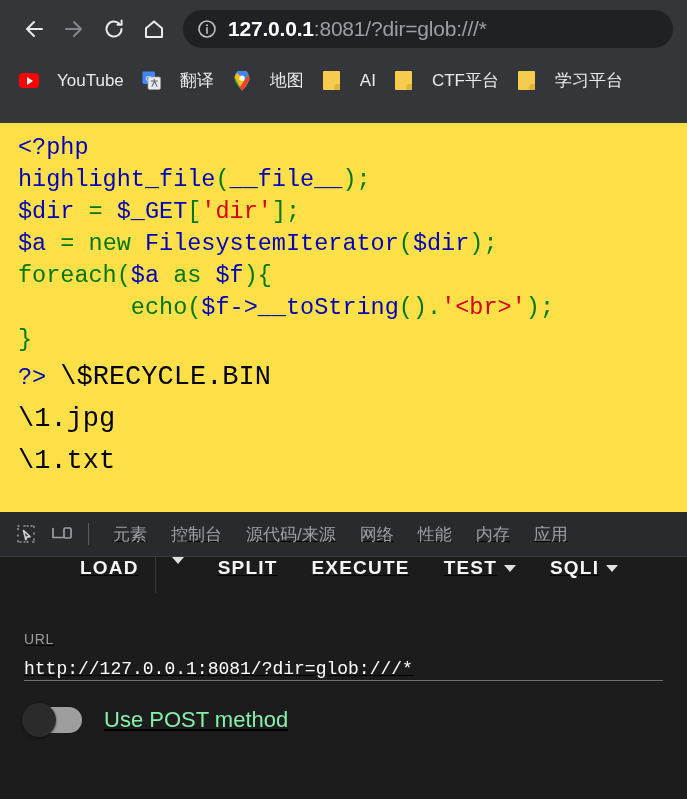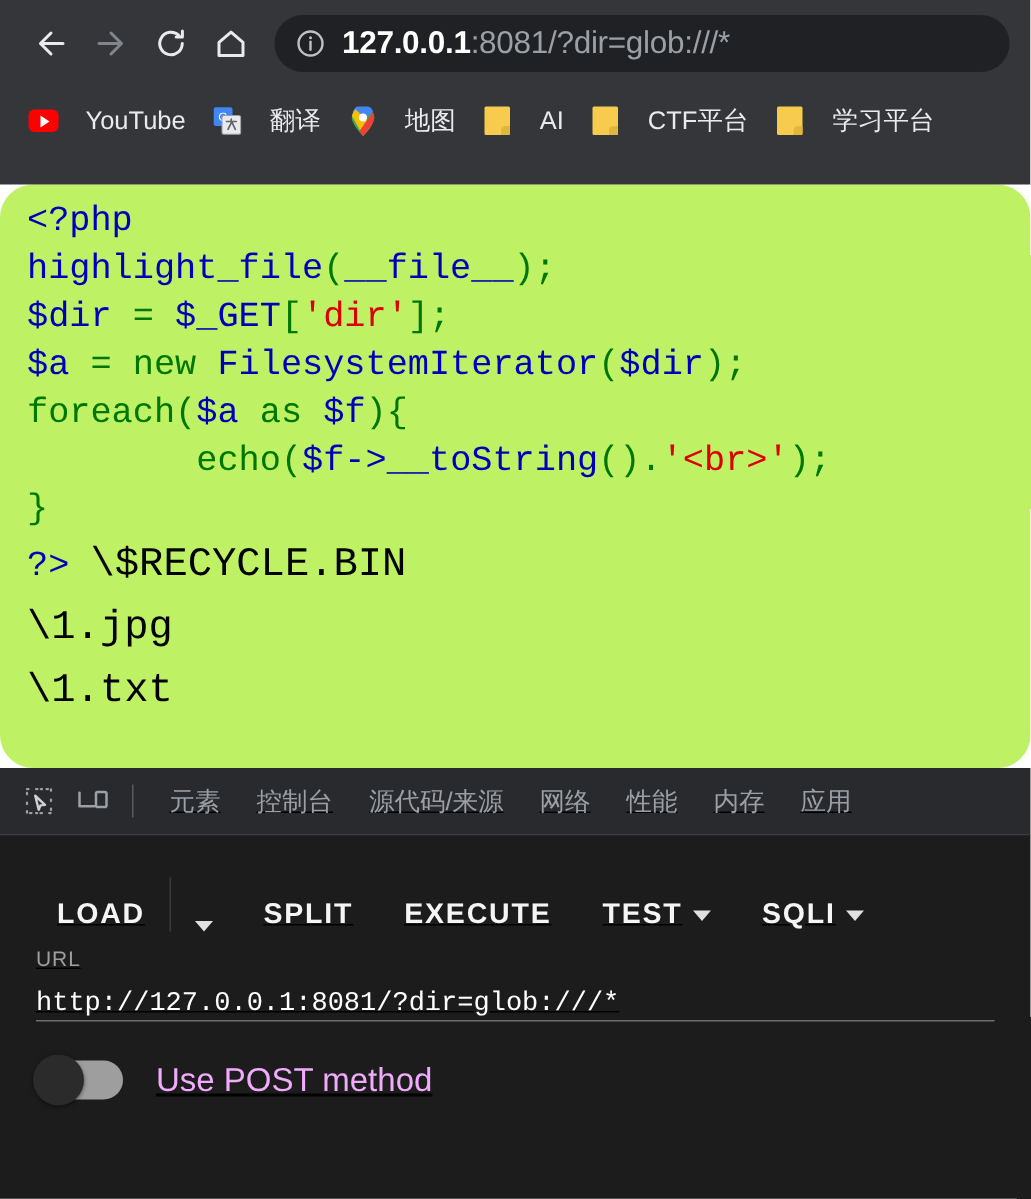--- a/index.html
+++ b/index.html
@@ -96,26 +96,25 @@
   .folder::after {
     content:"";
     position:absolute; right:0; bottom:0;
     width: 6px; height: 6px;
     background: #e0b63c;
     border-radius: 3px 0 1px 0;
   }
 
   
   .page {
-    background: #bef264;
+    background: #fde047;
     height: 389px;
     width: 687px;
     padding: 9px 0 0 18px;
     overflow: hidden;
-    border-radius: 22px;
   }
   .code {
     font-family: "Liberation Mono", monospace;
     font-size: 23.5px;
     line-height: 32px;
     white-space: pre;
     color: #000;
   }
   .c-tag   { color: #0000bb; }
   .c-kw    { color: #007700; }
@@ -167,23 +166,24 @@
   
   .hb {
     background: #1c1c1c;
     flex: 1 1 auto;
     display: flex;
     flex-direction: column;
   }
   .hb-toolbar {
     height: 64px;
     display: flex;
-    align-items: flex-end;
+    align-items: flex-start;
     padding-left: 32px;
     flex: 0 0 auto;
+    margin-left: 42px;
   }
   .hb-btn {
     color: #f5f5f5;
     font-size: 19px;
     letter-spacing: 1.2px;
     font-weight: bold;
     padding: 0 6px;
     display: flex;
     align-items: center;
     gap: 7px;
@@ -231,21 +231,21 @@
   .toggle::after {
     content: "";
     position: absolute;
     left: -2px; top: -4px;
     width: 34px; height: 34px;
     background: #2b2b2b;
     border-radius: 50%;
     box-shadow: 0 1px 3px rgba(0,0,0,.5);
   }
   .toggle-label {
-    color: #f0abfc;
+    color: #86efac;
     font-size: 22px;
     margin-left: 22px;
   }
 </style>
 </head>
 <body>
 
 <div class="chrome">
 
   <div class="navbar">

